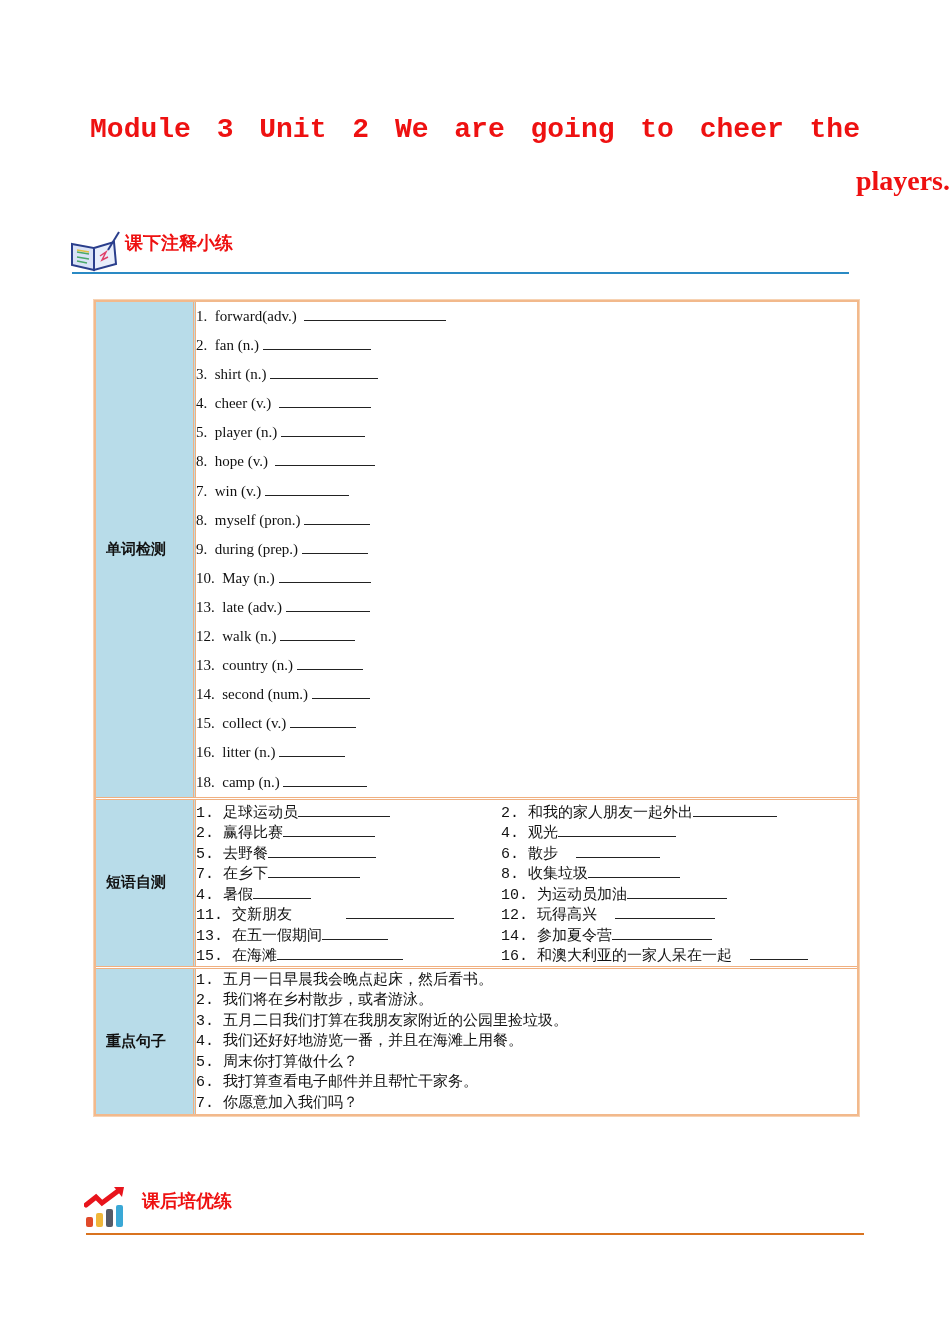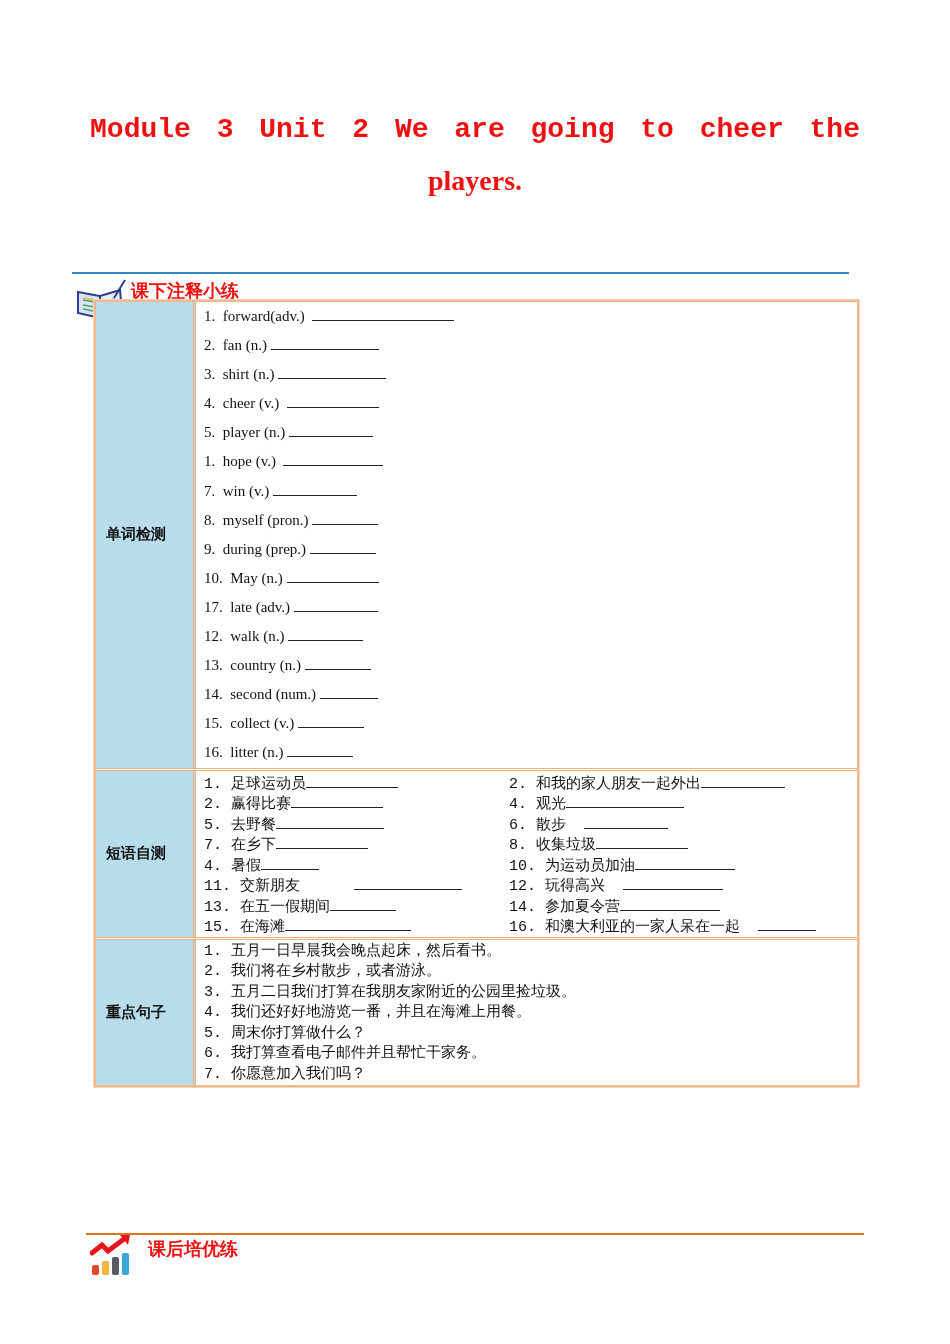--- a/index.html
+++ b/index.html
@@ -2,36 +2,36 @@
 <html><head>
 <meta charset="utf-8">
 <style>
   html, body { margin: 0; padding: 0; background: #ffffff; }
   body { width: 950px; height: 1344px; position: relative; overflow: hidden;
          font-family: "Liberation Serif", "DejaVu Serif", serif; color: #111; }
   .title { position: absolute; left: 0; width: 950px; text-align: center;
            color: #ee1111; font-weight: bold; font-size: 28px;
            font-family: "Liberation Serif", serif; word-spacing: 9px; }
   .title.l1 { top: 114px; font-family: Liberation Mono, monospace; }
-  .title.l2 { top: 165px; }
+  .title.l2 { top: 165px; text-align: right; }
 
-  .sec-head { position: absolute; left: 76px; height: 46px; margin-top: 48px; }
+  .sec-head { position: absolute; left: 70px; height: 46px; }
   .sec-head .label { position: absolute; color: #ee1111; font-weight: bold;
                      font-size: 18px; font-family: "DejaVu Sans", sans-serif; white-space: nowrap; }
   .rule-blue { position: absolute; left: 72px; width: 777px; top: 272px; height: 2px; background: #2a8ac4; }
   .rule-orange { position: absolute; left: 86px; width: 778px; top: 1233px; height: 2px; background: #d9731f; }
 
   .tbl { position: absolute; left: 94px; top: 300px; width: 761px;
          border: 2px solid #f2b98c; box-shadow: 0 0 0 1px #f7d3b4; }
   .row { display: flex; border-top: 3px double #f0b080; }
   .row:first-child { border-top: none; }
   .row .head { width: 100px; background: #b8dce9; display: flex; align-items: center;
                padding-left: 10px; box-sizing: border-box; border-right: 3px double #f0b080;
                font-family: "DejaVu Sans", sans-serif; font-weight: bold; font-size: 15px; }
-  .row .body { flex: 1; padding-left: 8px; box-sizing: border-box; }
+  .row .body { flex: 1; box-sizing: border-box; }
   .words .item { height: 29.1px; line-height: 29.1px; font-size: 15px; white-space: pre; }
   .words .body { padding-top: 0px; }
   .phrases .body { display: grid; grid-template-columns: 305px 1fr; padding-top: 2px; }
   .phrases .item, .sent .item { font-size: 15px; height: 20.5px; line-height: 20.5px; white-space: pre;
                   font-family: Liberation Mono, monospace; }
   .sent .body { padding-top: 2px; }
   .ul { display: inline-block; border-bottom: 1px solid #222; height: 14px; vertical-align: baseline; }
 </style>
 </head>
 <body>
@@ -56,31 +56,32 @@
 
 <div class="tbl">
   <div class="row words">
     <div class="head">单词检测</div>
     <div class="body" id="words-body">
         <div class="item"><span>1.  forward(adv.)  </span><span class="ul" style="width: 142px;"></span></div>
         <div class="item"><span>2.  fan (n.) </span><span class="ul" style="width: 108px;"></span></div>
         <div class="item"><span>3.  shirt (n.) </span><span class="ul" style="width: 108px;"></span></div>
         <div class="item"><span>4.  cheer (v.)  </span><span class="ul" style="width: 92px;"></span></div>
         <div class="item"><span>5.  player (n.) </span><span class="ul" style="width: 84px;"></span></div>
-        <div class="item"><span>1.  hope (v.)  </span><span class="ul" style="width: 100px;"></span></div>
+        <div class="item"><span>8.  hope (v.)  </span><span class="ul" style="width: 100px;"></span></div>
         <div class="item"><span>7.  win (v.) </span><span class="ul" style="width: 84px;"></span></div>
         <div class="item"><span>8.  myself (pron.) </span><span class="ul" style="width: 66px;"></span></div>
         <div class="item"><span>9.  during (prep.) </span><span class="ul" style="width: 66px;"></span></div>
         <div class="item"><span>10.  May (n.) </span><span class="ul" style="width: 92px;"></span></div>
-        <div class="item"><span>17.  late (adv.) </span><span class="ul" style="width: 84px;"></span></div>
+        <div class="item"><span>13.  late (adv.) </span><span class="ul" style="width: 84px;"></span></div>
         <div class="item"><span>12.  walk (n.) </span><span class="ul" style="width: 75px;"></span></div>
         <div class="item"><span>13.  country (n.) </span><span class="ul" style="width: 66px;"></span></div>
         <div class="item"><span>14.  second (num.) </span><span class="ul" style="width: 58px;"></span></div>
         <div class="item"><span>15.  collect (v.) </span><span class="ul" style="width: 66px;"></span></div>
         <div class="item"><span>16.  litter (n.) </span><span class="ul" style="width: 66px;"></span></div>
+        <div class="item"><span>18.  camp (n.) </span><span class="ul" style="width: 84px;"></span></div>
       </div>
   </div>
   <div class="row phrases">
     <div class="head">短语自测</div>
     <div class="body" id="phrases-body">
         <div class="item"><span>1. 足球运动员</span><span class="ul" style="width: 92px;"></span></div>
         <div class="item"><span>2. 和我的家人朋友一起外出</span><span class="ul" style="width: 84px;"></span></div>
         <div class="item"><span>2. 赢得比赛</span><span class="ul" style="width: 92px;"></span></div>
         <div class="item"><span>4. 观光</span><span class="ul" style="width: 118px;"></span></div>
         <div class="item"><span>5. 去野餐</span><span class="ul" style="width: 108px;"></span></div>

